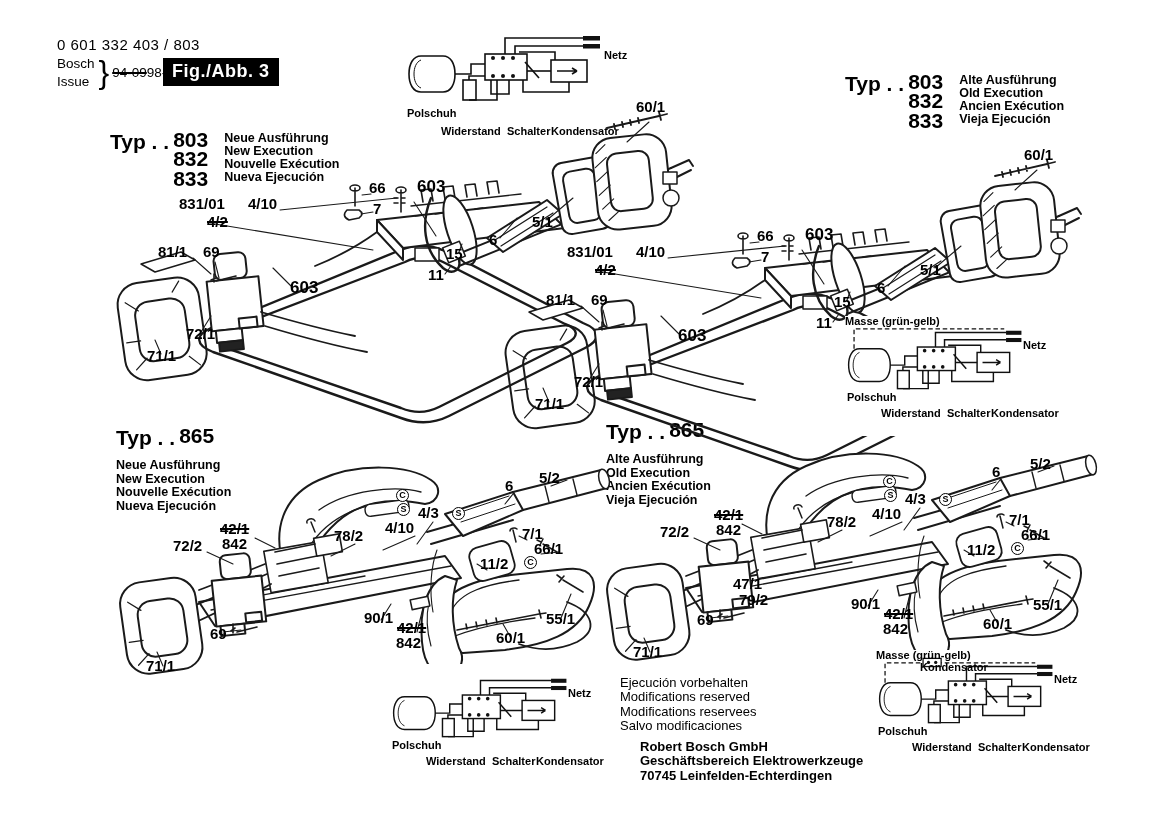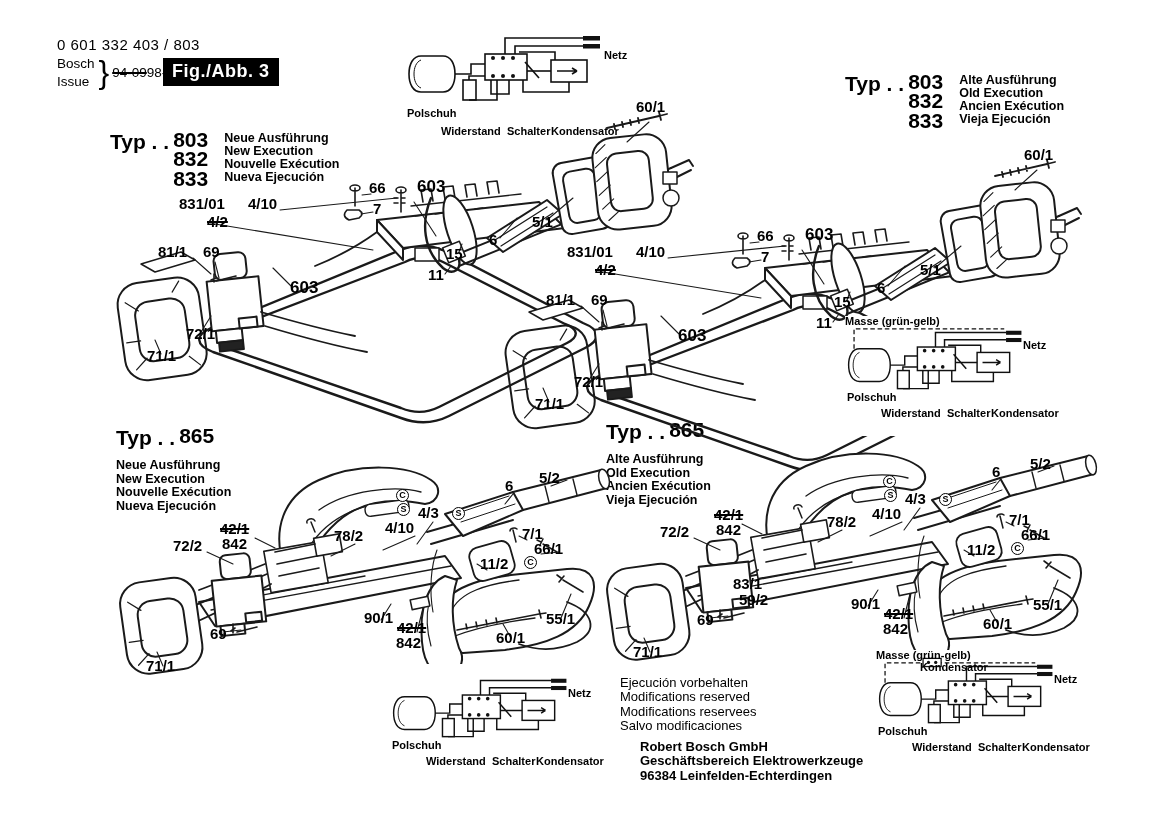--- a/index.html
+++ b/index.html
@@ -434,22 +434,22 @@
     <span class="pl" style="left:270px;top:68px">4/10</span>
     <span class="circ" style="left:281px;top:37px">C</span>
     <span class="circ" style="left:282px;top:51px">S</span>
     <span class="circ" style="left:337px;top:55px">S</span>
     <span class="pl" style="left:390px;top:26px">6</span>
     <span class="pl" style="left:428px;top:18px">5/2</span>
     <span class="pl" style="left:407px;top:74px">7/1</span>
     <span class="pl" style="left:419px;top:89px">66/1</span>
     <span class="pl" style="left:365px;top:104px">11/2</span>
     <span class="circ" style="left:409px;top:104px">C</span>
-    <span class="pl" style="left:131px;top:138px">83/1</span>
-    <span class="pl" style="left:137px;top:154px">59/2</span>
+    <span class="pl" style="left:131px;top:138px">47/1</span>
+    <span class="pl" style="left:137px;top:154px">79/2</span>
     <span class="pl" style="left:249px;top:158px">90/1</span>
     <span class="pl strike" style="left:282px;top:168px">42/1</span>
     <span class="pl" style="left:281px;top:183px">842</span>
     <span class="pl" style="left:381px;top:178px">60/1</span>
     <span class="pl" style="left:431px;top:159px">55/1</span>
     <span class="pl" style="left:95px;top:174px">69</span>
     <span class="pl" style="left:31px;top:206px">71/1</span>
   </div>
 
   <div class="wiring" style="left:405px;top:20px">
@@ -502,16 +502,16 @@
     <span class="wl wl-kondensator">Kondensator</span>
   </div>
 
   <div class="footer">
     <div class="notice">Ejecución vorbehalten</div>
     <div class="notice">Modifications reserved</div>
     <div class="notice">Modifications reservees</div>
     <div class="notice">Salvo modificaciones</div>
     <div class="company gap">Robert Bosch GmbH</div>
     <div class="company">Geschäftsbereich Elektrowerkzeuge</div>
-    <div class="company">96384 Leinfelden-Echterdingen</div>
+    <div class="company">70745 Leinfelden-Echterdingen</div>
   </div>
 
 </div>
 
 </body></html>

